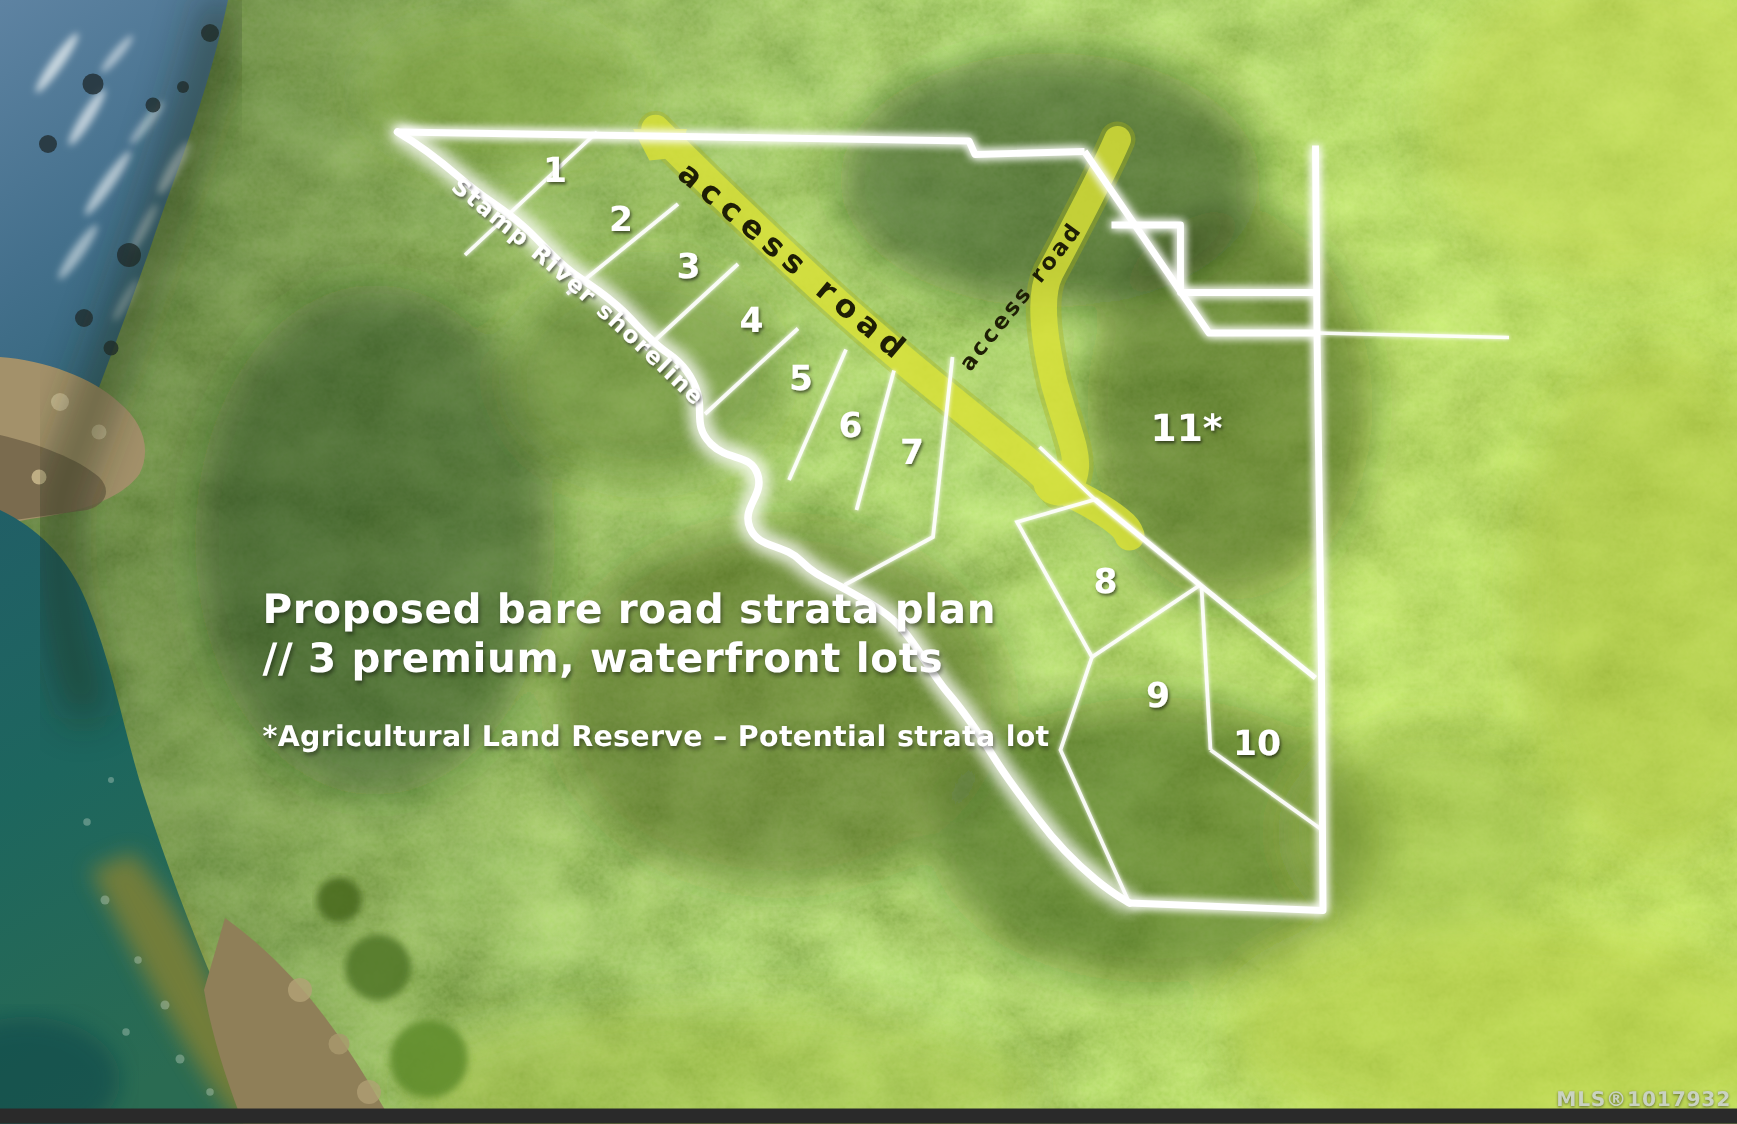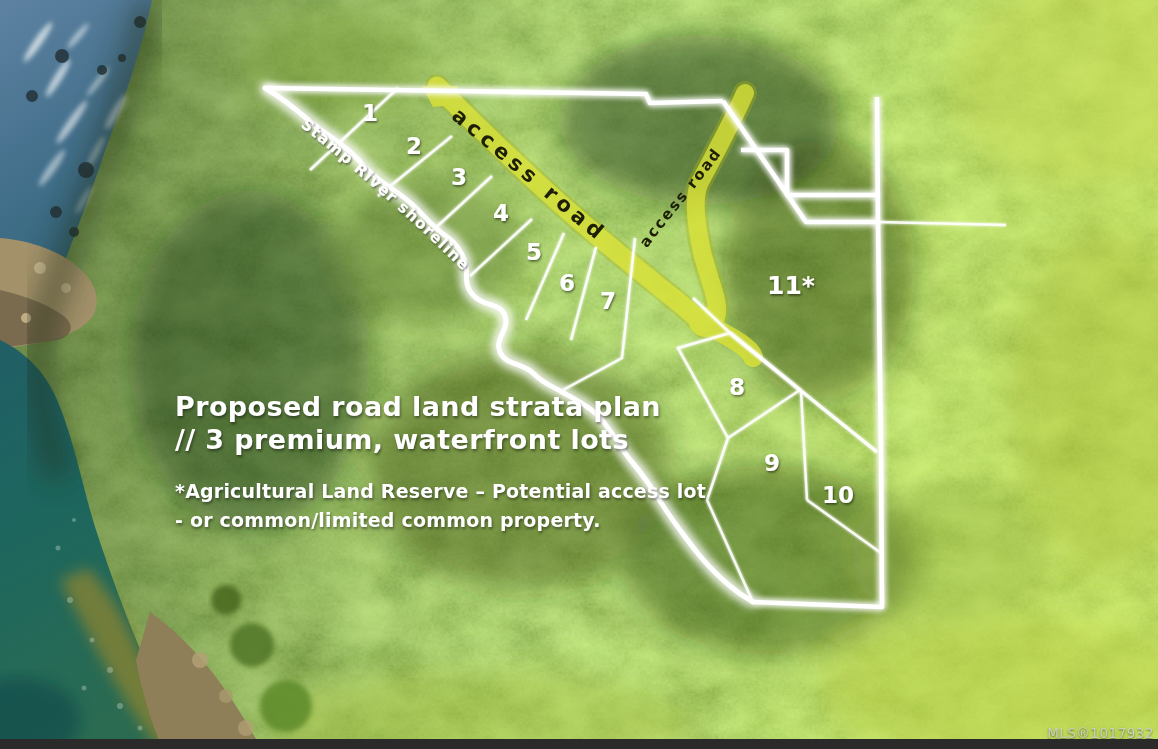--- a/index.html
+++ b/index.html
@@ -6,21 +6,21 @@
   #stage{
     position:relative;width:1158px;height:749px;overflow:hidden;
     font-family:"DejaVu Sans","Liberation Sans",sans-serif;
     background:#44621f;
   }
   #stage svg{position:absolute;left:0;top:0;}
   .txtblock{position:absolute;color:#ffffff;font-weight:700;
     text-shadow:1px 2px 3px rgba(0,0,0,.45);}
   #titleblock{left:175px;top:390px;font-size:27px;line-height:33px;letter-spacing:.4px;}
   #noteblock{left:175px;top:477px;font-size:19px;line-height:29px;letter-spacing:.2px;}
-  #mls{position:absolute;right:4px;bottom:8px;font-size:13.5px;font-weight:400;
+  #mls{position:absolute;right:4px;bottom:8px;font-size:13.5px;font-weight:700;
     color:#ccd2d4;opacity:.85;letter-spacing:.5px;text-shadow:0 1px 2px rgba(0,0,0,.6);}
   #bottombar{position:absolute;left:0;bottom:0;width:100%;height:10px;background:#2a2a2a;}
 </style>
 </head>
 <body>
 
 <div id="stage">
 
   <svg width="1158" height="749" viewBox="0 0 1158 749">
     <defs>
@@ -248,23 +248,22 @@
       <text x="567" y="291">6</text>
       <text x="608" y="309">7</text>
       <text x="737" y="395">8</text>
       <text x="772" y="471">9</text>
       <text x="838" y="503">10</text>
       <text x="791" y="294" font-size="25">11*</text>
     </g>
   </svg>
 
   <div id="titleblock" class="txtblock">
-    <div>Proposed road land strata plan</div>
+    <div>Proposed bare road strata plan</div>
     <div>// 3 premium, waterfront lots</div>
   </div>
   <div id="noteblock" class="txtblock">
-    <div>*Agricultural Land Reserve – Potential access lot</div>
-    <div>- or common/limited common property.</div>
+    <div>*Agricultural Land Reserve – Potential strata lot</div>
   </div>
 
   <div id="mls">MLS®1017932</div>
   <div id="bottombar"></div>
 </div>
 
 </body></html>

